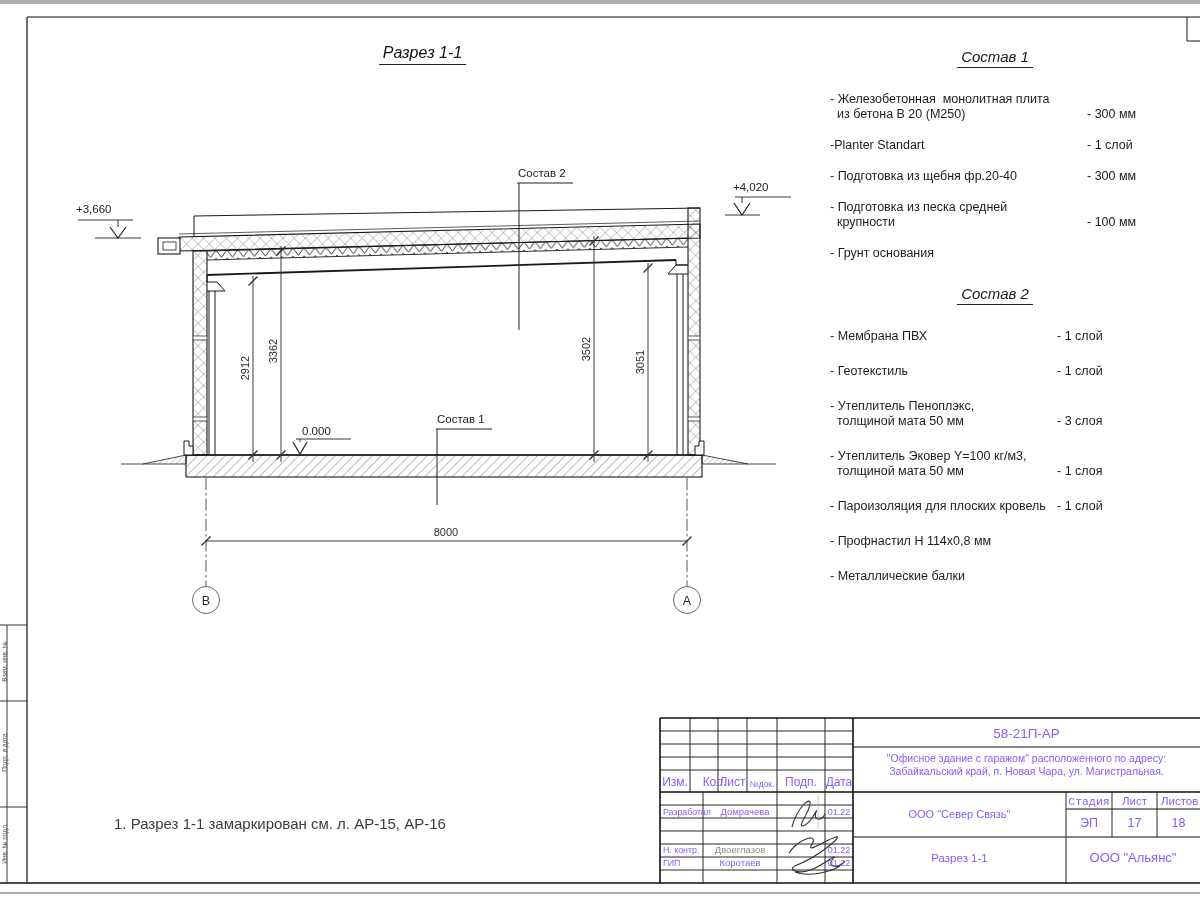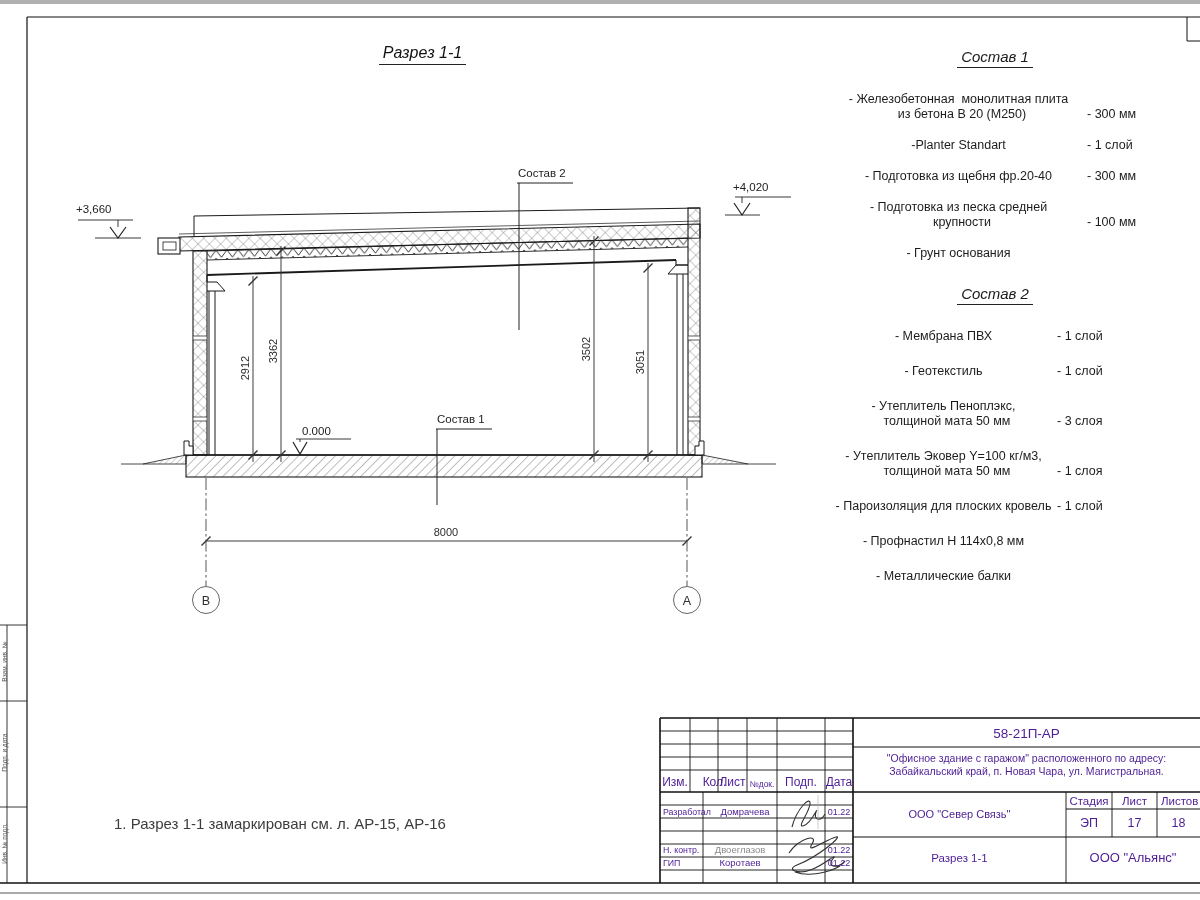--- a/index.html
+++ b/index.html
@@ -14,28 +14,28 @@
   
   .lbl{position:absolute;font-size:11.5px;color:#222;white-space:nowrap;}
   .dtitle{font-style:italic;font-size:16px;color:#111;text-align:center;}
   .u{display:inline-block;border-bottom:1.3px solid #222;padding:0 4px 2px 4px;}
   
   .panel{position:absolute;width:330px;font-size:12.5px;color:#1c1c1c;}
   .panel .ptitle{text-align:center;font-style:italic;font-size:15px;margin-bottom:24px;}
   .panel .row{display:flex;line-height:15px;}
   #sostav1 .row{margin-bottom:16px;}
   #sostav2 .row{margin-bottom:11px;margin-top:20px;}
-  .row .nm{white-space:pre-wrap;text-align:center;}
+  .row .nm{white-space:pre-wrap;}
   #sostav1 .nm{width:257px;}
   #sostav2 .nm{width:227px;}
   .row .val{display:flex;align-items:flex-end;white-space:nowrap;}
   
   #note{left:114px;top:815px;font-size:15px;color:#3c3c3c;}
   
-  .tb{position:absolute;color:#4c1d95;}
+  .tb{position:absolute;color:#8b5cf6;}
   .tb.c{text-align:center;}
   
   .side-label{position:absolute;width:90px;margin-left:-45px;left:4px;
     transform:rotate(-90deg);font-size:6.5px;color:#555;text-align:center;
     white-space:nowrap;}
 </style>
 </head>
 <body>
 
 <div id="topbar" class="abs"></div>
@@ -274,21 +274,21 @@
 
 <div class="tb" style="left:663px;top:858px;font-size:8.8px;">ГИП</div>
 <div class="tb c" style="left:703px;top:857px;width:74px;font-size:9.5px;">Коротаев</div>
 <div class="tb c" style="left:825px;top:858px;width:28px;font-size:9px;">01.22</div>
 
 <div class="tb c" style="left:853px;top:726px;width:347px;font-size:13.5px;">58-21П-АР</div>
 <div class="tb c" style="left:853px;top:752px;width:347px;font-size:10.5px;">"Офисное здание с гаражом" расположенного по адресу:</div>
 <div class="tb c" style="left:853px;top:765px;width:347px;font-size:10.5px;">Забайкальский край, п. Новая Чара, ул. Магистральная.</div>
 <div class="tb c" style="left:853px;top:808px;width:213px;font-size:11px;">ООО "Север Связь"</div>
 
-<div class="tb c" style="left:1066px;top:795px;width:46px;font-size:11.5px;">Стадия</div>
+<div class="tb c" style="left:1066px;top:795px;width:46px;font-size:11.5px;font-family:Liberation Mono, monospace;">Стадия</div>
 <div class="tb c" style="left:1112px;top:795px;width:45px;font-size:11.5px;">Лист</div>
 <div class="tb" style="left:1161px;top:795px;width:39px;font-size:11.5px;overflow:hidden;">Листов</div>
 <div class="tb c" style="left:1066px;top:816px;width:46px;font-size:12.5px;">ЭП</div>
 <div class="tb c" style="left:1112px;top:816px;width:45px;font-size:12.5px;">17</div>
 <div class="tb c" style="left:1157px;top:816px;width:43px;font-size:12.5px;">18</div>
 
 <div class="tb c" style="left:853px;top:852px;width:213px;font-size:11.5px;">Разрез 1-1</div>
 <div class="tb c" style="left:1066px;top:850px;width:134px;font-size:13px;">ООО "Альянс"</div>
 
 <div class="side-label" style="top:658px;">Взам. инв. №</div>

